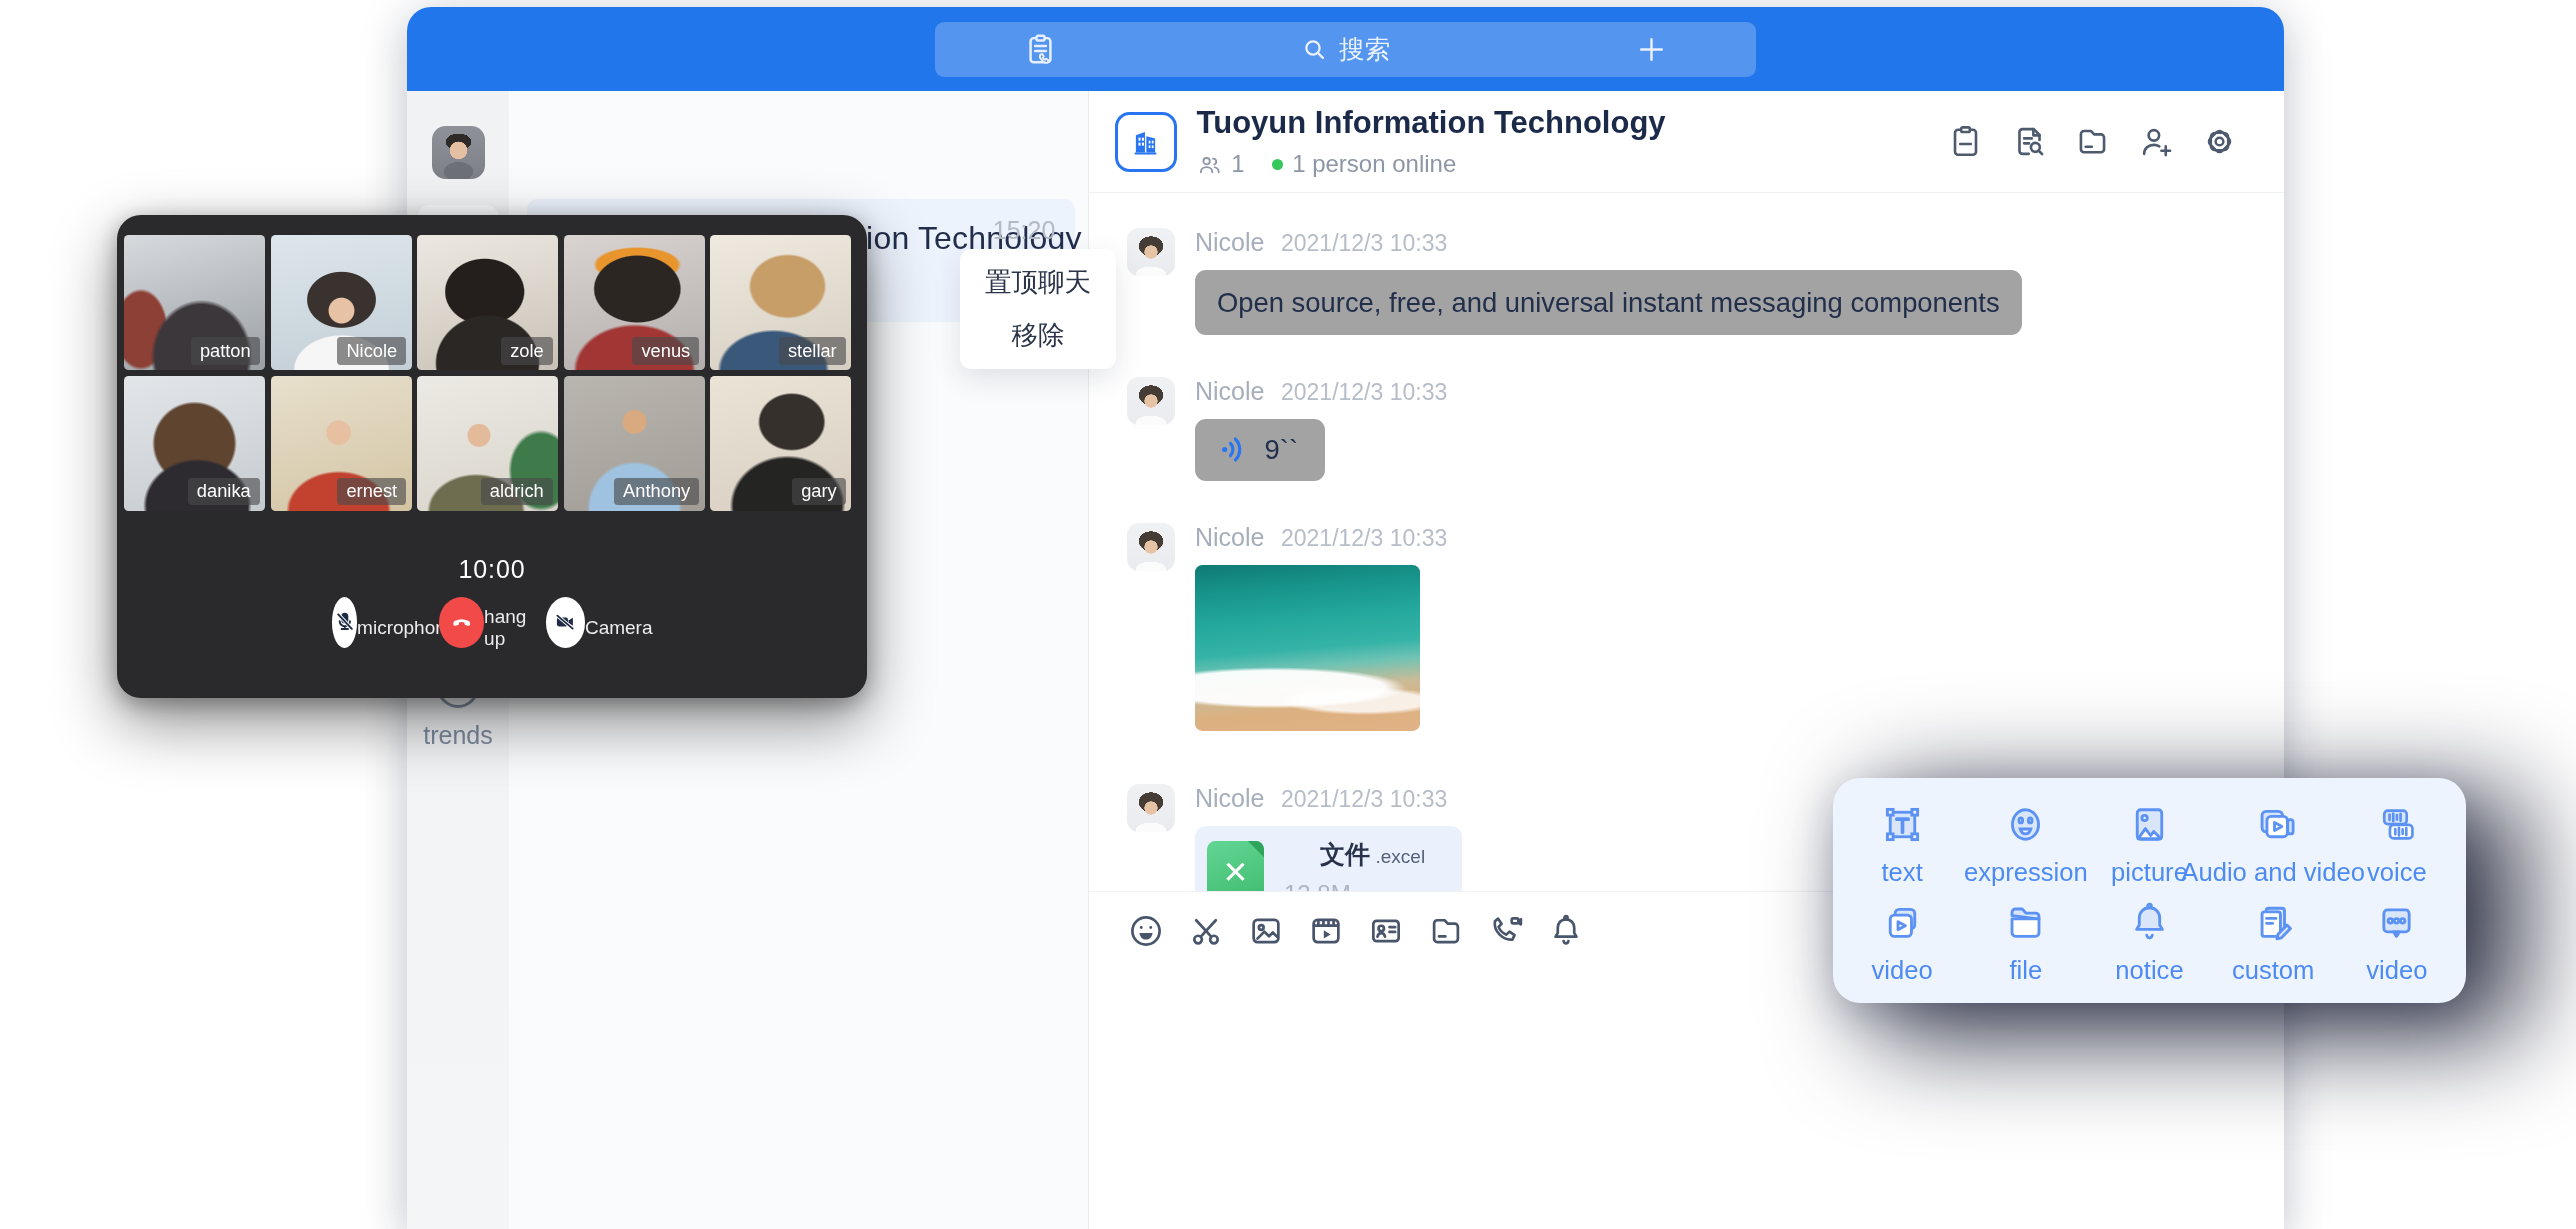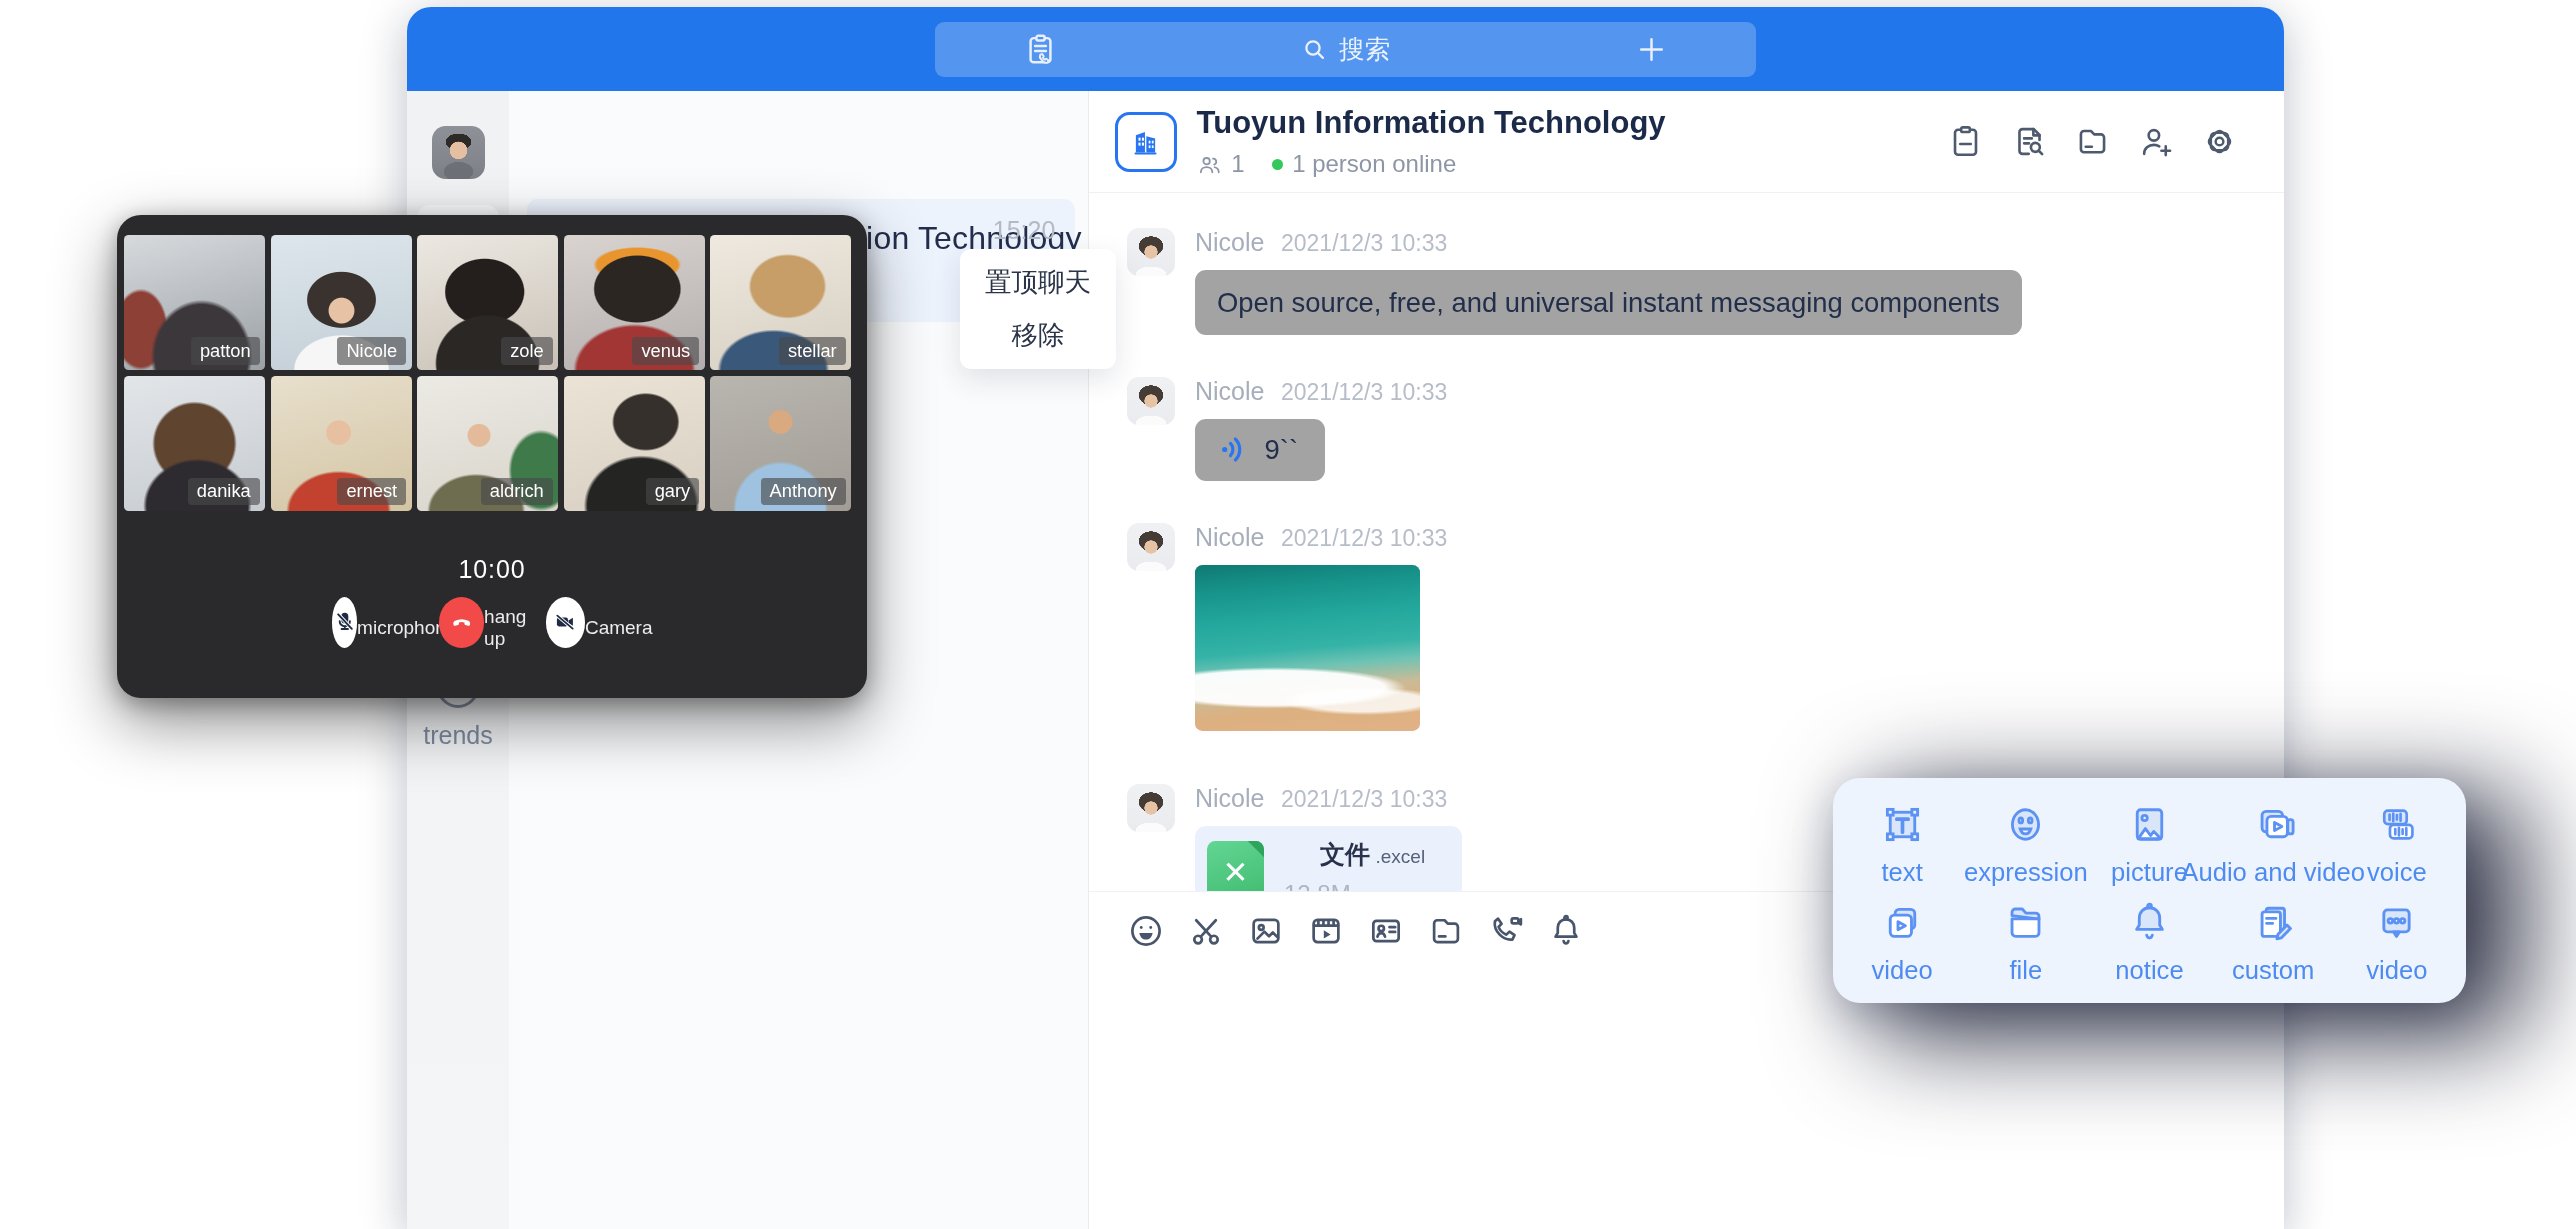--- a/index.html
+++ b/index.html
@@ -443,25 +443,25 @@
         </div>
       <div class="vtile t6">
           <span class="vname">danika</span>
         </div>
       <div class="vtile t7">
           <span class="vname">ernest</span>
         </div>
       <div class="vtile t8">
           <span class="vname">aldrich</span>
         </div>
+      <div class="vtile t9">
+          <span class="vname">Anthony</span>
+        </div>
       <div class="vtile t10">
           <span class="vname">gary</span>
-        </div>
-      <div class="vtile t9">
-          <span class="vname">Anthony</span>
         </div>
     </div>
     <div class="call-timer">10:00</div>
     <div class="call-controls">
       <div class="ctl">
         <div class="ctl-circle">
           <svg width="25.6" height="25.6" viewBox="0 0 24 24" fill="none" stroke="currentColor" stroke-width="1.8" stroke-linecap="round">
             <rect x="9.6" y="4.4" width="4.8" height="8.4" rx="2.4" fill="currentColor"></rect>
             <path d="M7.2 11.4a4.8 4.8 0 0 0 9.6 0 M12 16.2v2.6 M9 18.8h6"></path>
             <path d="M5.8 5 18.6 18.6" stroke="#fff" stroke-width="3.4"></path>

